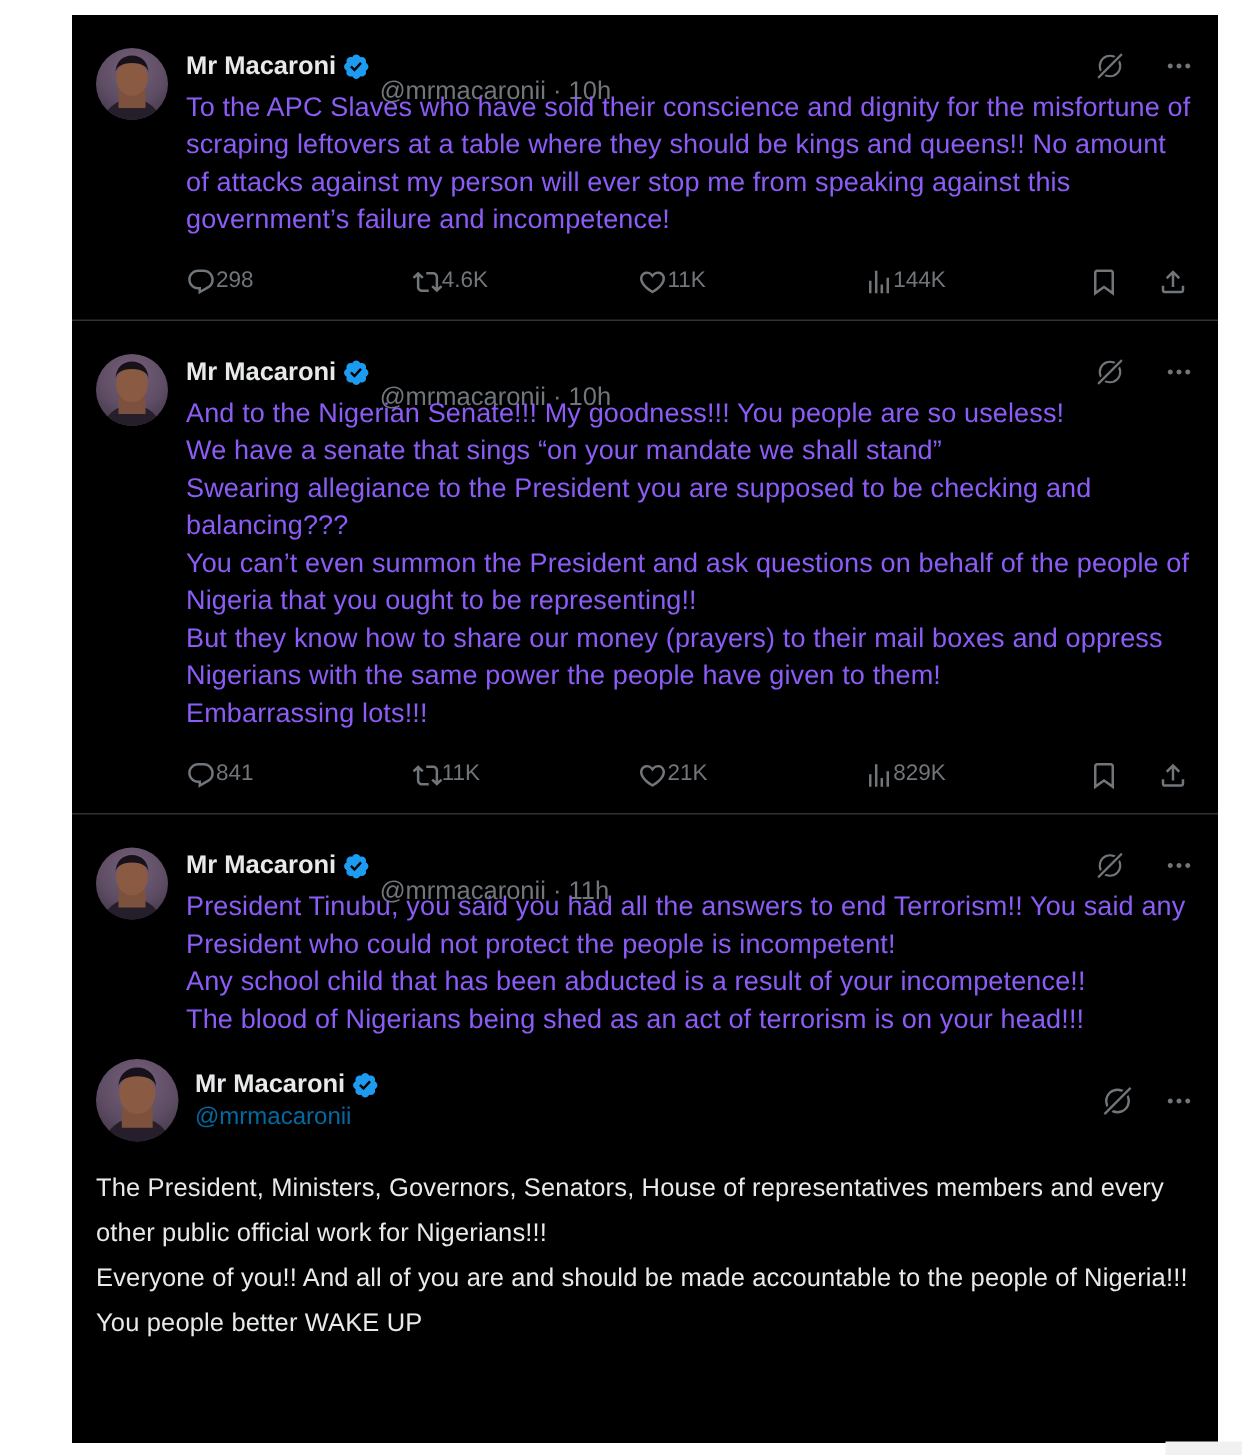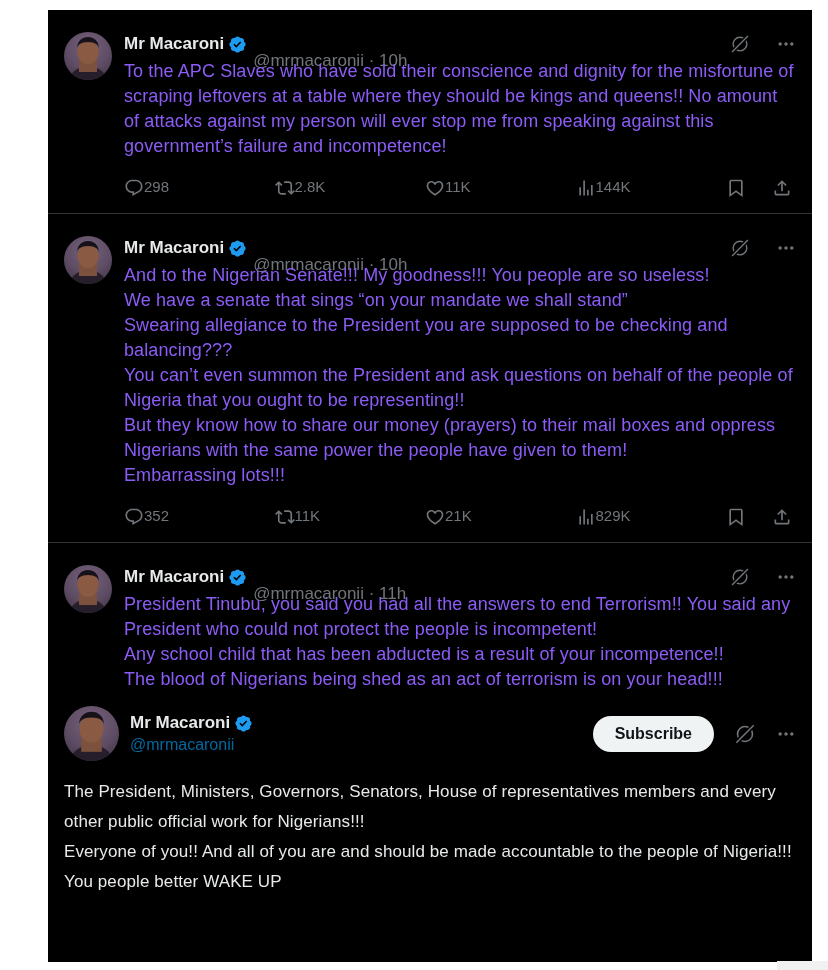--- a/index.html
+++ b/index.html
@@ -172,21 +172,21 @@
         <button class="action">
           <svg viewBox="0 0 24 24" fill="currentColor">
               <use href="#def-reply"></use>
             </svg>
           <span>298</span>
         </button>
         <button class="action">
           <svg viewBox="0 0 24 24" fill="currentColor">
               <use href="#def-repost"></use>
             </svg>
-          <span>2.8K</span>
+          <span>4.6K</span>
         </button>
         <button class="action">
           <svg viewBox="0 0 24 24" fill="currentColor">
               <use href="#def-like"></use>
             </svg>
           <span>11K</span>
         </button>
         <button class="action">
           <svg viewBox="0 0 24 24" fill="currentColor">
               <use href="#def-views"></use>
@@ -238,21 +238,21 @@
 We have a senate that sings “on your mandate we shall stand”
 Swearing allegiance to the President you are supposed to be checking and balancing???
 You can’t even summon the President and ask questions on behalf of the people of Nigeria that you ought to be representing!!
 But they know how to share our money (prayers) to their mail boxes and oppress Nigerians with the same power the people have given to them!
 Embarrassing lots!!!</div>
       <div class="actions">
         <button class="action">
           <svg viewBox="0 0 24 24" fill="currentColor">
               <use href="#def-reply"></use>
             </svg>
-          <span>352</span>
+          <span>841</span>
         </button>
         <button class="action">
           <svg viewBox="0 0 24 24" fill="currentColor">
               <use href="#def-repost"></use>
             </svg>
           <span>11K</span>
         </button>
         <button class="action">
           <svg viewBox="0 0 24 24" fill="currentColor">
               <use href="#def-like"></use>
@@ -322,21 +322,20 @@
       <div class="namecol">
         <div class="nameline">
           <span class="name">Mr Macaroni</span>
           <svg class="badge" viewBox="0 0 24 24" fill="#1d9bf0">
               <use href="#def-check"></use>
             </svg>
         </div>
         <span class="focal-handle">@mrmacaronii</span>
       </div>
       <div class="focal-controls">
-        <button class="subscribe-btn">Subscribe</button>
         <button class="icon-btn">
             <svg viewBox="0 0 24 24" style="width:22px;height:22px">
               <use href="#def-grok"></use>
             </svg>
           </button>
         <button class="icon-btn">
             <svg viewBox="0 0 24 24" fill="currentColor">
               <use href="#def-more"></use>
             </svg>
           </button>

